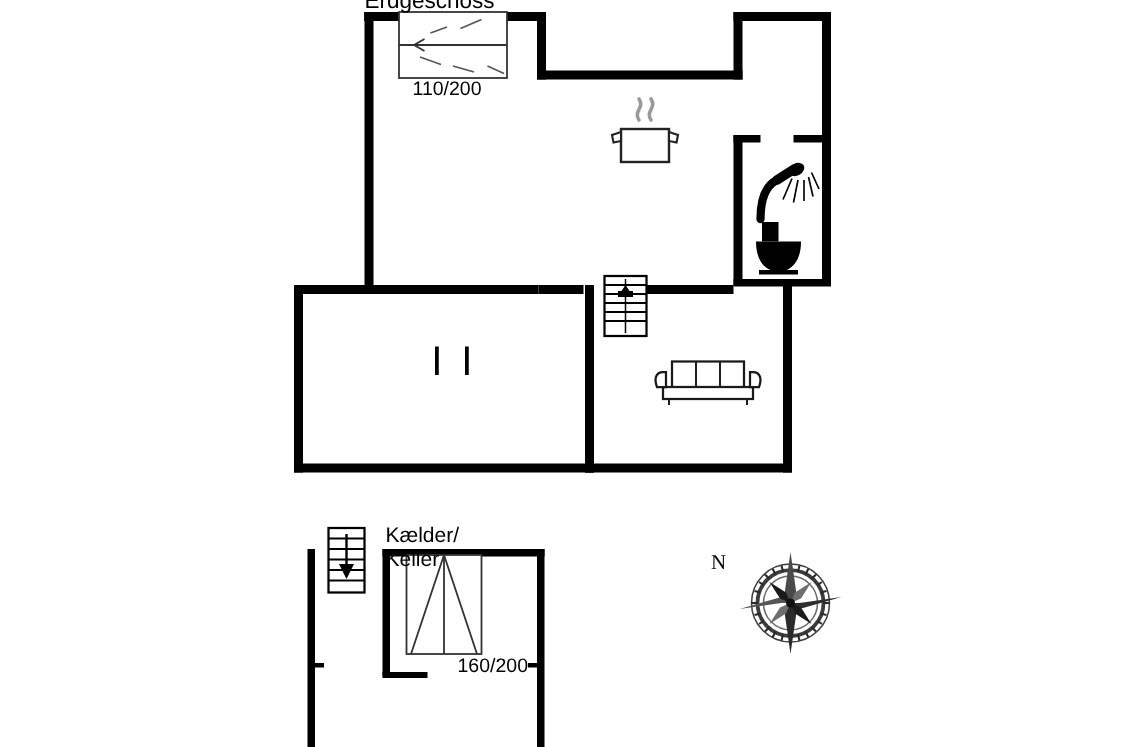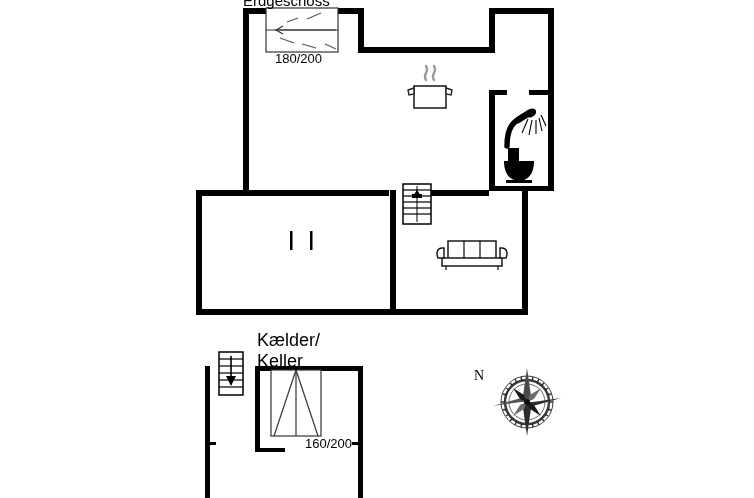--- a/index.html
+++ b/index.html
@@ -32,22 +32,22 @@
     top: -8px;
     font-size: 15px;
   }
   #label-bed-upper {
     left: 275px;
     top: 52px;
     font-size: 13px;
   }
   #label-floor-lower {
     left: 257px;
-    top: 330px;
-    font-size: 18px;
+    top: 348px;
+    font-size: 14px;
     text-align: left;
   }
   #label-bed-lower {
     left: 276px;
     top: 437px;
     font-size: 13px;
     margin-left: 29px;
   }
   #label-north {
     left: 474px;
@@ -257,21 +257,21 @@
       <polygon points="14,14 3,7 0,0 7,3" fill="#1a1a1a"></polygon>
       <polygon points="14,-14 7,-3 0,0 3,-7" fill="#6e6e6e"></polygon>
       <polygon points="-14,14 -7,3 0,0 -3,7" fill="#6e6e6e"></polygon>
       <circle cx="0" cy="0" r="3" fill="#111111"></circle>
     </g>
 
   </svg>
 
   <div class="label" id="label-floor-upper">Erdgeschoss</div>
 
-  <div class="label" id="label-bed-upper">180/200</div>
+  <div class="label" id="label-bed-upper">110/200</div>
 
   <div class="label" id="label-floor-lower">
     <div>Kælder/</div>
     <div>Keller</div>
   </div>
 
   <div class="label" id="label-bed-lower">160/200</div>
 
   <div class="label" id="label-north">N</div>
 

